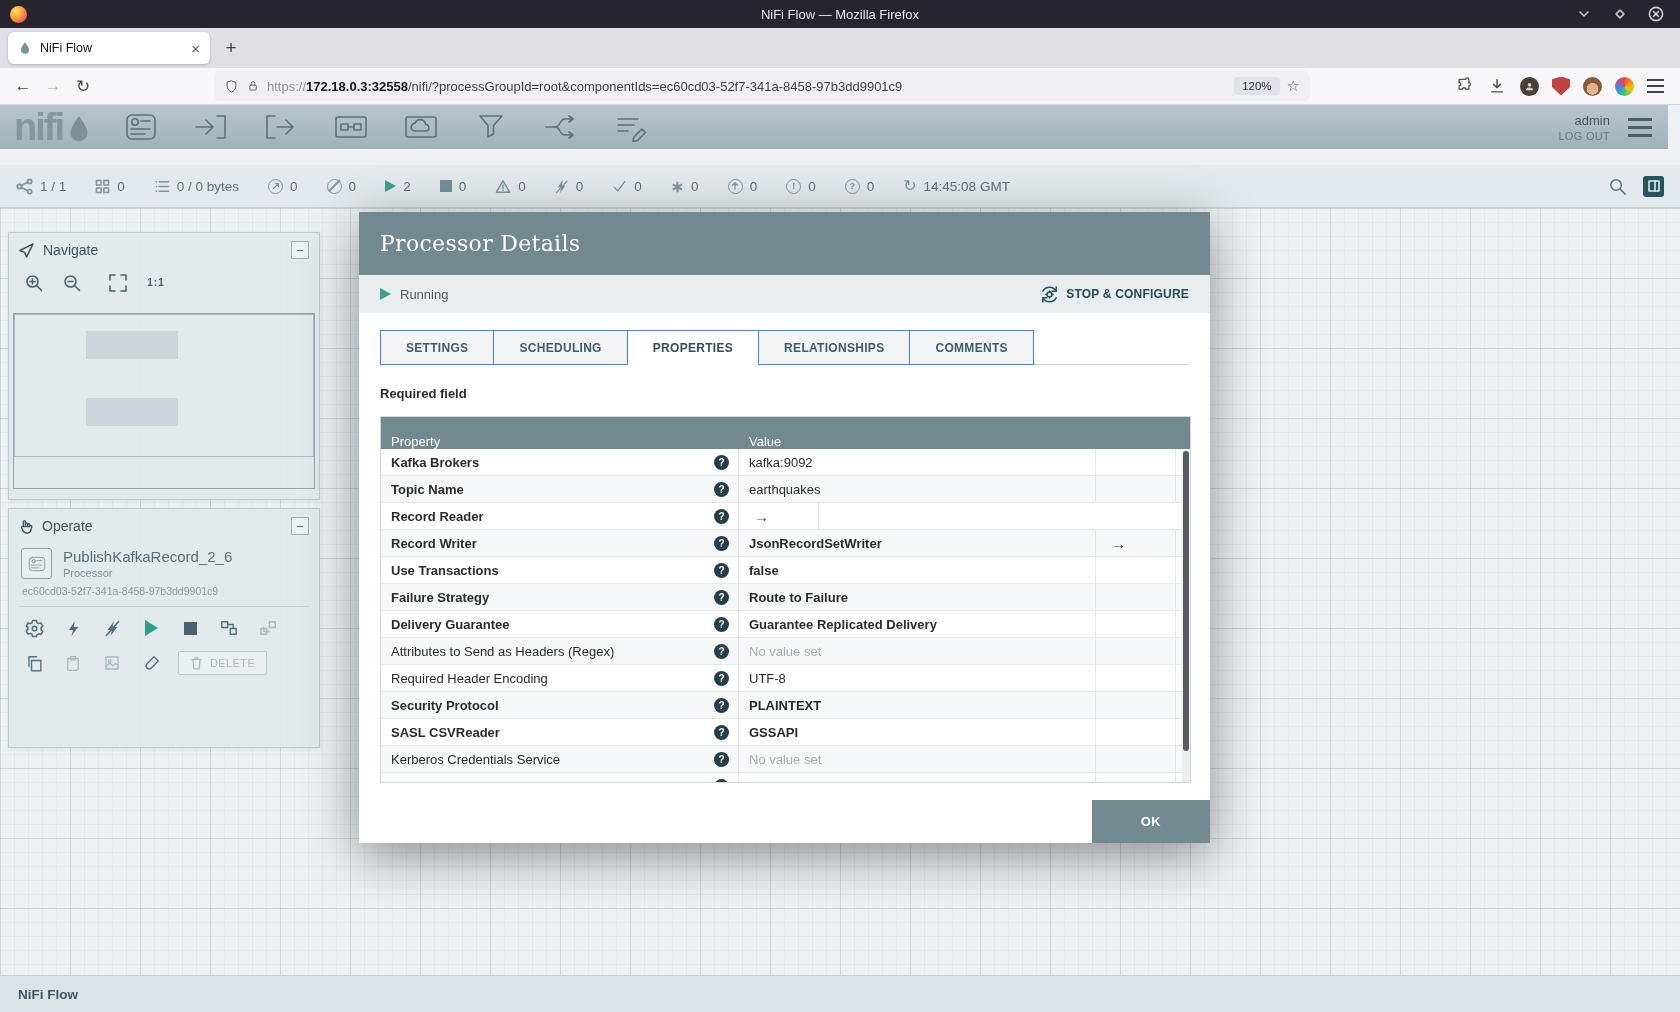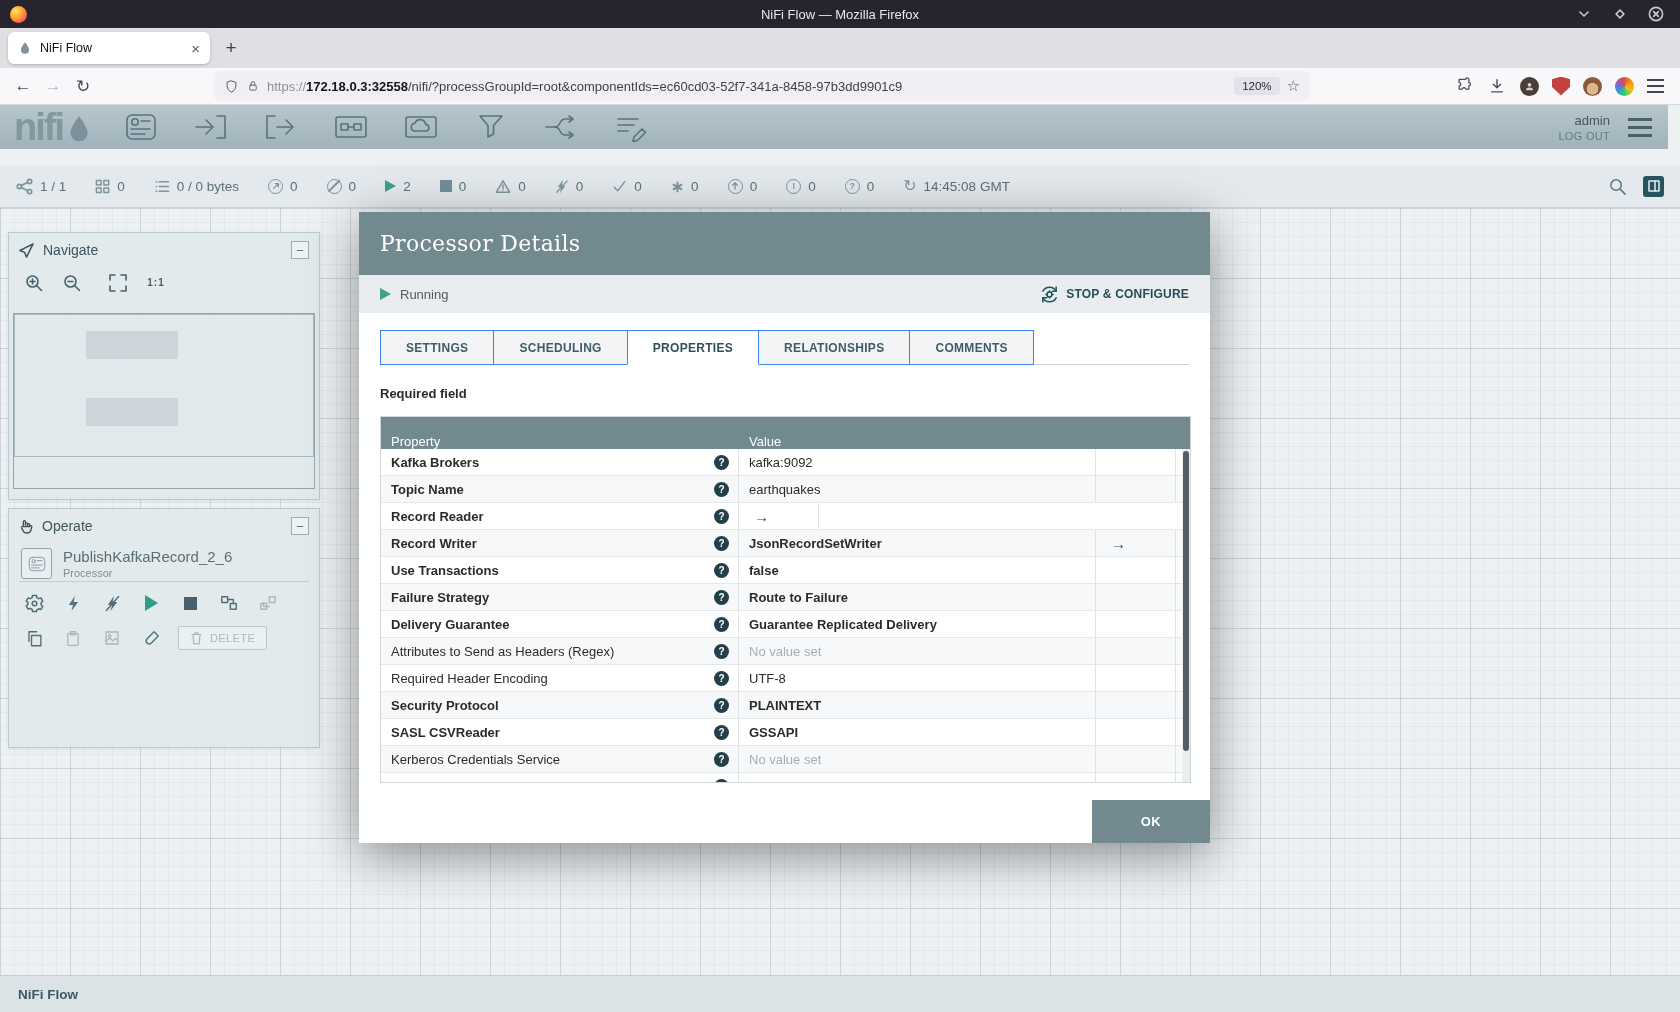--- a/index.html
+++ b/index.html
@@ -497,20 +497,21 @@
             <line x1="18" y1="9" x2="27" y2="9"></line>
             <line x1="8" y1="17" x2="27" y2="17"></line>
             <line x1="8" y1="22" x2="22" y2="22"></line>
           </svg>
         </span>
       <div>
         <div class="op-name">PublishKafkaRecord_2_6</div>
         <div class="op-type">Processor</div>
       </div>
     </div>
+    <div class="op-id">ec60cd03-52f7-341a-8458-97b3dd9901c9</div>
     <div class="op-div"></div>
     <div class="op-btns">
       <span class="op-btn">
           <svg width="19" height="19" viewBox="0 0 20 20">
             <path d="M8 1.5 h4 l.6 2.4 a5.5 5.5 0 0 1 1.8 1 l2.3 -.8 2 3.4 -1.8 1.7 a5.5 5.5 0 0 1 0 2.1 l1.8 1.7 -2 3.4 -2.3 -.8 a5.5 5.5 0 0 1 -1.8 1 L12 18.5 H8 l-.6 -2.4 a5.5 5.5 0 0 1 -1.8 -1 l-2.3 .8 -2 -3.4 1.8 -1.7 a5.5 5.5 0 0 1 0 -2.1 L1.3 7.5 l2 -3.4 2.3 .8 a5.5 5.5 0 0 1 1.8 -1 Z"></path>
             <circle cx="10" cy="10" r="2.4"></circle>
           </svg>
         </span>
       <span class="op-btn">
           <svg width="13" height="17" viewBox="0 0 14 18">

